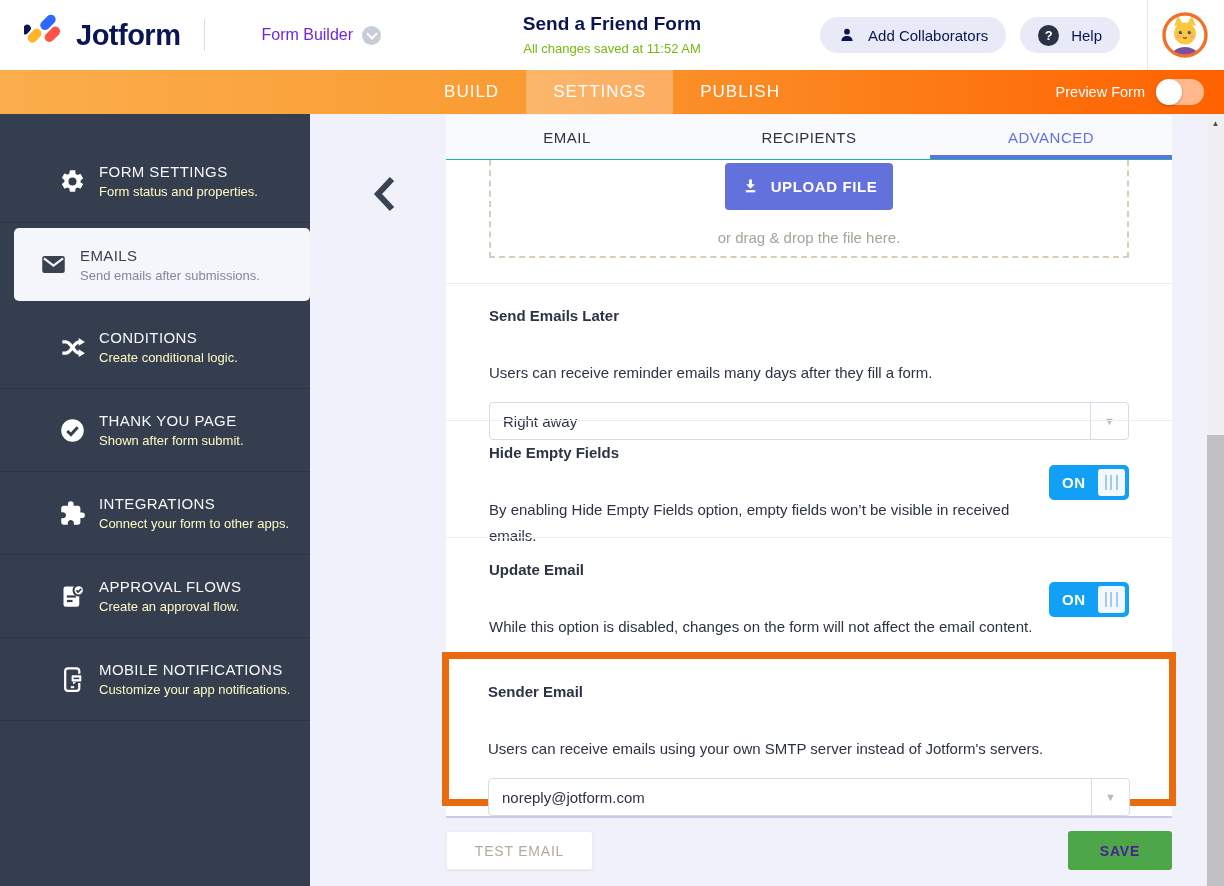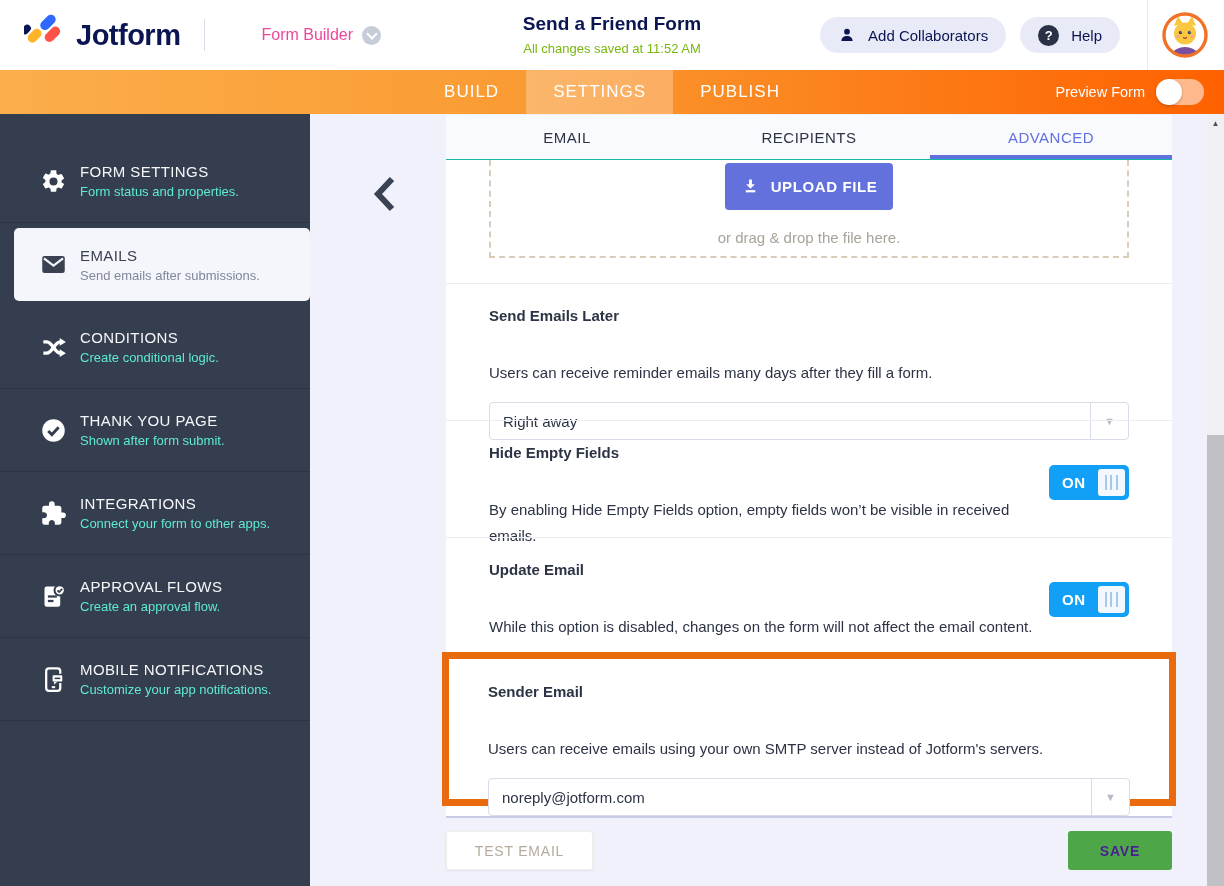--- a/index.html
+++ b/index.html
@@ -7,21 +7,21 @@
   body { font-family:"Liberation Sans", sans-serif; }
   .stage { position:relative; width:1224px; height:886px; background:#F0F1FA; overflow:hidden; }
 
   
   .header { position:absolute; left:0; top:0; width:1224px; height:70px; background:#fff; z-index:5; }
   .logo-row { position:absolute; left:24px; top:0; height:70px; display:flex; align-items:center; }
   .logo-mark { width:42px; height:42px; }
   .logo-text { margin-left:10px; font-size:29px; font-weight:bold; color:#0A1551; letter-spacing:-0.5px; }
   .hdr-sep { width:1px; height:32px; background:#DADDE8; margin:0 24px; }
   .builder { display:flex; align-items:center; cursor:pointer; }
-  .builder-label { font-size:16px; color:#ec4899;padding-left:32px; }
+  .builder-label { font-size:16px; color:#6d28d9;padding-left:32px; }
   .chev-badge { width:19px; height:19px; border-radius:50%; background:#C6CDD8; margin-left:9px; position:relative; }
   .chev-badge::after { content:""; position:absolute; left:5.5px; top:4.5px; width:6px; height:6px; border-right:2.2px solid #fff; border-bottom:2.2px solid #fff; transform:rotate(45deg); }
   .hdr-center { position:absolute; left:50%; top:13px; transform:translateX(-50%); text-align:center; white-space:nowrap; }
   .hdr-title { font-size:19px; font-weight:bold; color:#0A1551; }
   .hdr-status { font-size:13px; color:#78B80E; margin-top:6px; }
   .hdr-right { position:absolute; right:104px; top:17px; display:flex; gap:14px; }
   .pill { height:36px; border-radius:18px; background:#E8EBF7; display:flex; align-items:center; gap:12px; padding:0 18px; font-size:15px; color:#0A1551; cursor:pointer; }
   .help-q { width:21px; height:21px; border-radius:50%; background:#2B3245; color:#fff; font-size:13px; font-weight:bold; display:flex; align-items:center; justify-content:center; }
   .hdr-vsep { position:absolute; right:76px; top:0; width:1px; height:70px; background:#E9EAF1; }
   .avatar { position:absolute; right:15px; top:11px; width:48px; height:48px; cursor:pointer; }
@@ -31,24 +31,24 @@
   .nav-tabs { position:absolute; left:50%; transform:translateX(-50%); top:0; height:44px; display:flex; }
   .nav-tab { padding:0 27px; line-height:44px; font-size:17px; letter-spacing:1px; color:#fff; cursor:pointer; }
   .nav-tab.active { background:rgba(255,255,255,0.27); }
   .preview { position:absolute; right:20px; top:0; height:44px; display:flex; align-items:center; gap:11px; }
   .preview-label { color:#fff; font-size:14.5px; }
   .toggle-off { position:relative; width:48px; height:26px; border-radius:13px; background:rgba(255,255,255,0.55); cursor:pointer; }
   .toggle-off .knob { position:absolute; left:0; top:0; width:26px; height:26px; border-radius:50%; background:#fff; box-shadow:0 1px 3px rgba(0,0,0,0.25); }
 
   
   .sidebar { position:absolute; left:0; top:114px; width:310px; height:772px; background:#353E4E; padding-top:26px; z-index:3; }
-  .sb-item { height:83px; display:flex; align-items:center; padding-left:40px; border-bottom:1px solid #2D3544; color:#fff; cursor:pointer; }
+  .sb-item { height:83px; display:flex; align-items:center; padding-left:59px; border-bottom:1px solid #2D3544; color:#fff; cursor:pointer; }
   .sb-item .sb-icn { width:27px; height:27px; flex:0 0 27px; margin-right:13px; }
   .sb-title { font-size:15px; letter-spacing:0.4px; color:#F6F7F9; margin-bottom:4px; }
-  .sb-desc { font-size:13px; color:#5eead4; }
+  .sb-desc { font-size:13px; color:#fef9c3; }
   .sb-item.active { height:73px; width:296px; margin:5px 0 5px 14px; padding-left:26px; background:#F5F6FC; border-radius:5px; border-bottom:none; color:#3A4151; }
   .sb-item.active .sb-title { color:#3A4151; }
   .sb-item.active .sb-desc { color:#80879A; }
   .sb-item svg .cut { stroke:#353E4E; }
   .sb-item.active svg .cut { stroke:#F5F6FC; }
 
   
   .content { position:absolute; left:310px; top:114px; width:897px; height:772px; background:#F0F1FA; z-index:2; }
   .back-chev { position:absolute; left:62px; top:62px; width:26px; height:36px; cursor:pointer; }
 

